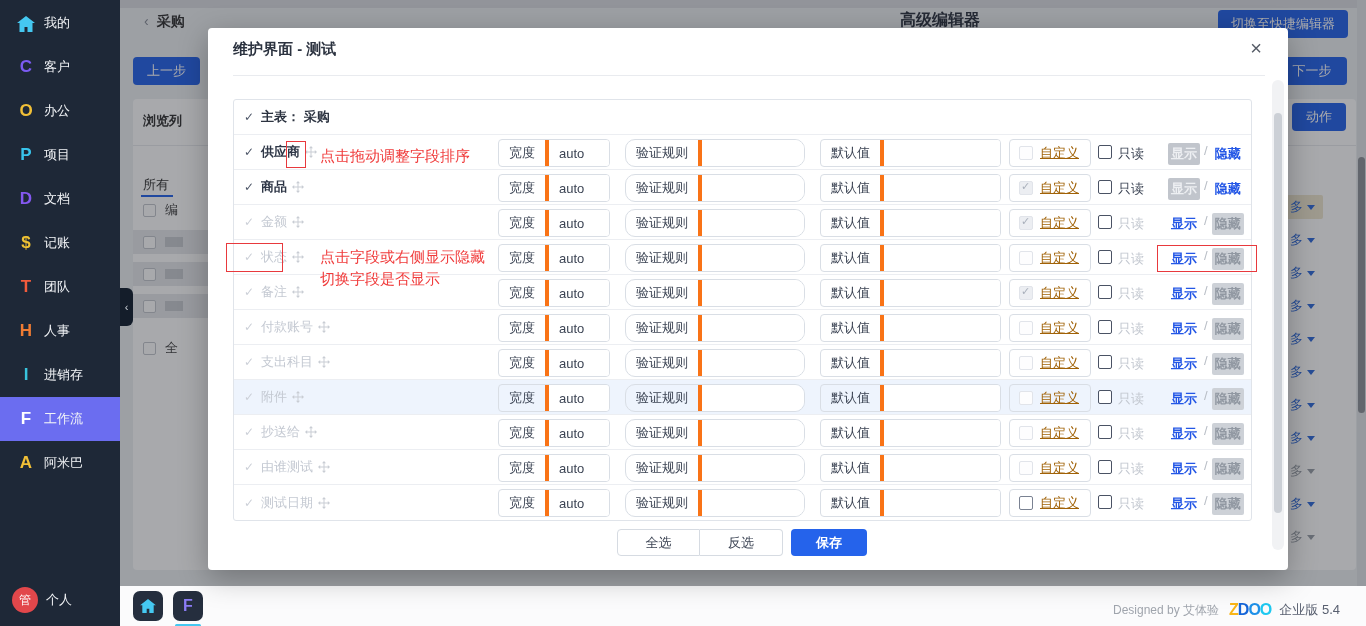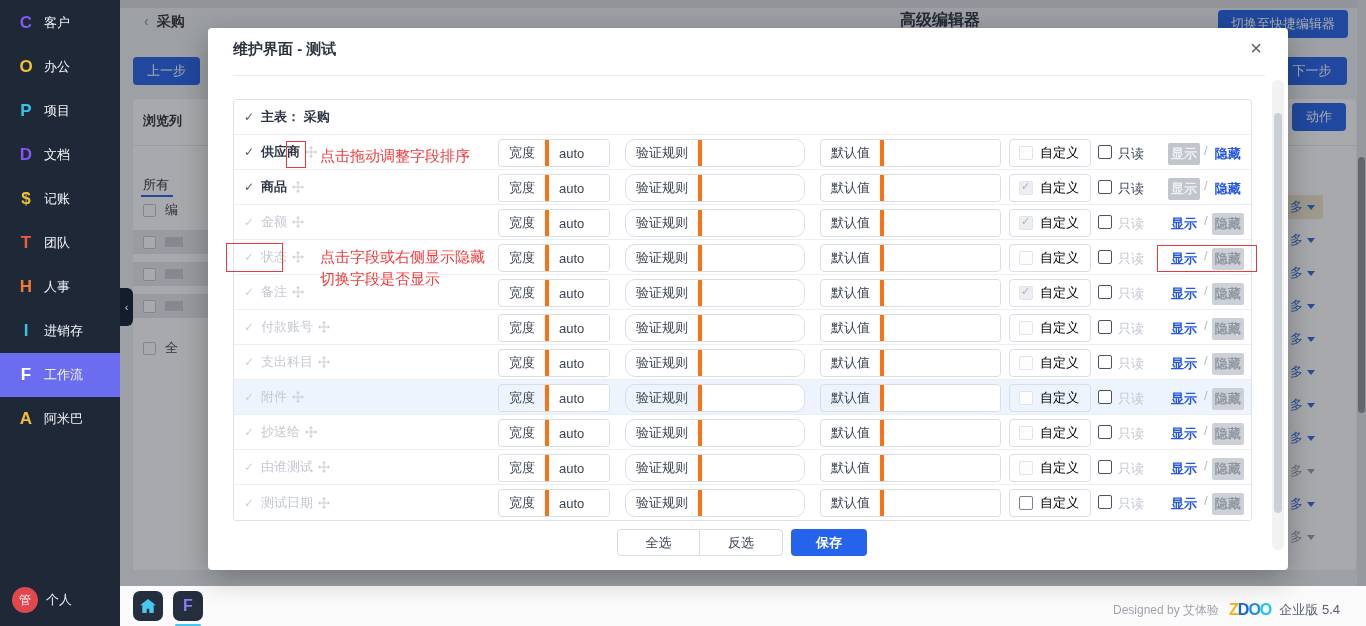--- a/index.html
+++ b/index.html
@@ -104,21 +104,21 @@
   .sel-wrap { position:relative; flex:1; display:flex; }
 
   .custom-box { position:absolute; left:775px; top:4px; width:82px; height:28px; border:1px solid #d9dee5;
                 border-radius:4px; display:flex; align-items:center; }
   .cb { width:14px; height:14px; border:1px solid #e1e4ea; background:#fdfdfe; border-radius:2px; flex:none;
         position:relative; cursor:pointer; }
   .cb.chk { background:#eceef2; }
   .cb.chk::after { content:"\2713"; position:absolute; left:1px; top:-2px; font-size:11px; color:#a9b0bb; }
   .cb.en { border-color:#7a8292; background:#fff; }
   .custom-box .cb { margin-left:9px; }
-  .custom-box .clbl { margin-left:7px; font-size:13px; color:#000000; }
+  .custom-box .clbl { margin-left:7px; font-size:13px; color:#a16207;text-decoration:underline; }
   .ro-cb { position:absolute; left:864px; top:10px; width:14px; height:14px; border:1.5px solid #4a5264;
            background:#fff; border-radius:2px; cursor:pointer; }
   .ro-lbl { position:absolute; left:884px; top:10px; font-size:13px; color:#3c4454; }
   .trow.muted .ro-lbl { color:#c3c8d0; }
 
   .links { position:absolute; left:934px; top:8px; display:flex; align-items:flex-start; font-size:13px; }
   .slash { margin:0 4px; color:#b7bcc4; }
   .lk { cursor:pointer; padding:2px 3px; border-radius:2px; font-weight:bold; }
   .trow.vis .lk-show { background:#c1c5cc; color:#edeff2; }
   .trow.vis .lk-hide { color:#2457e6; }
@@ -276,20 +276,29 @@
   <div class="pg-scroll">
     <div class="pg-thumb"></div>
   </div>
 </div>
 
 <div id="overlay"></div>
 
 <aside id="sidebar">
   <div id="sb-list">
 
+      <div class="sb-item">
+        <span class="ic" style="color: rgb(69, 200, 241);">
+          <svg width="18" height="16" viewBox="0 0 18 16" style="vertical-align:middle">
+            <path d="M9 0L0 7h2.5v9h5v-5h3v5h5V7H18z" fill="#45c8f1"></path>
+          </svg>
+          
+        </span>
+        <span class="lb">我的</span>
+      </div>
 
       <div class="sb-item">
         <span class="ic" style="color: rgb(123, 91, 242);">
           
           <span>C</span>
         </span>
         <span class="lb">客户</span>
       </div>
 
       <div class="sb-item">

